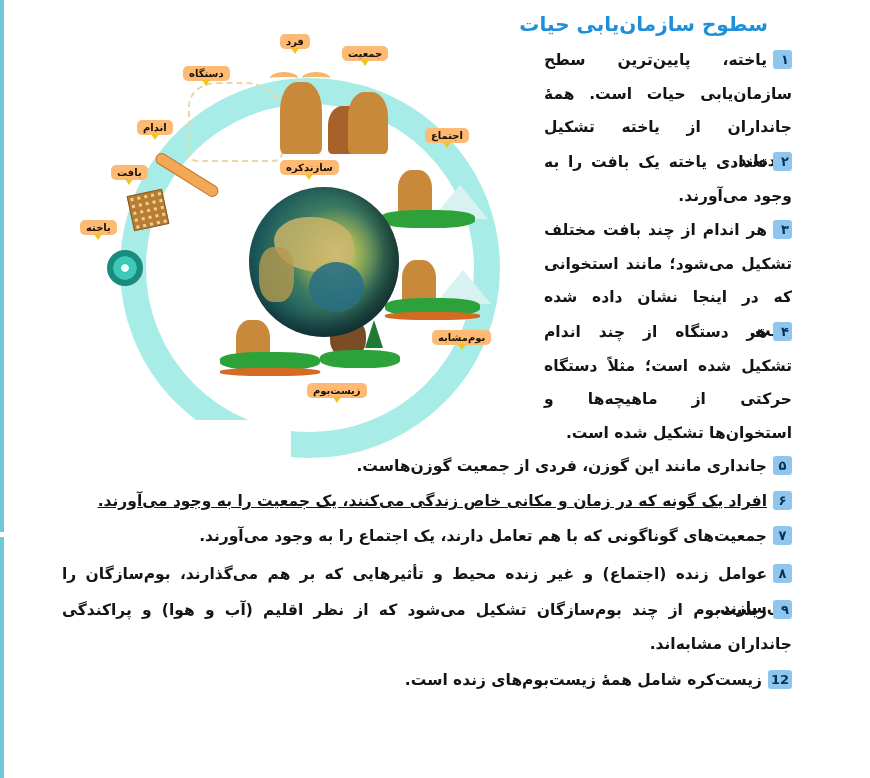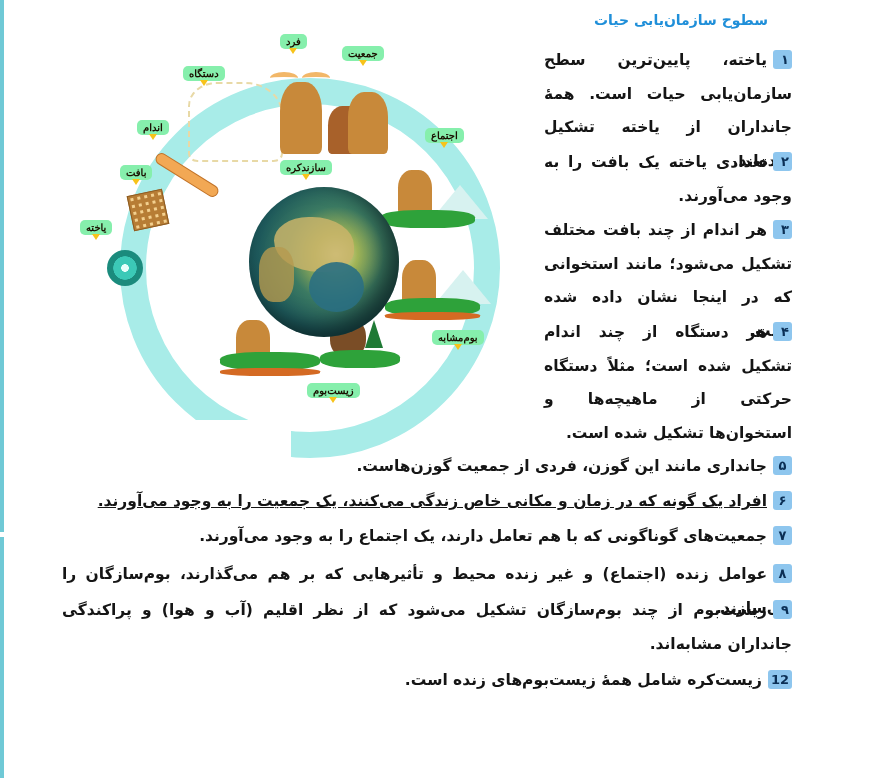--- a/index.html
+++ b/index.html
@@ -3,38 +3,38 @@
 <meta charset="utf-8">
 <style>
   * { box-sizing: border-box; margin: 0; padding: 0; }
   html, body { width: 870px; height: 778px; background: #ffffff; overflow: hidden; }
   body { position: relative; font-family: "DejaVu Sans", sans-serif; color: #111; }
 
   .left-edge { position: absolute; left: 0; top: 0; width: 4px; height: 778px; background: #6fc9d6; }
   .left-edge .notch { position: absolute; left: 0; top: 532px; width: 4px; height: 5px; background: #fff; }
 
   .title { position: absolute; right: 102px; top: 12px; direction: rtl;
-           font-family: "DejaVu Sans", sans-serif; font-weight: bold; font-size: 14px; color: #1f8fd9; }
+           font-family: "DejaVu Sans", sans-serif; font-weight: bold; font-size: 20px; color: #1f8fd9; }
 
   .para { position: absolute; direction: rtl; text-align: justify; font-weight: bold;
           font-family: "DejaVu Sans", sans-serif; font-size: 15.5px; color: #151515; }
   .para.col { right: 78px; width: 248px; line-height: 33.5px; text-align-last: right; }
   .para.wide { right: 78px; width: 730px; line-height: 33.5px; }
 
   .badge { display: inline-block; min-width: 19px; height: 19px; line-height: 19px; padding: 0 3px;
            background: #8ec6ee; color: #0b2f55; border-radius: 3px; text-align: center;
            font-size: 13px; font-weight: bold; margin-left: 6px; vertical-align: 1px; }
 
   
   .illus { position: absolute; left: 80px; top: 20px; width: 450px; height: 400px; }
   .ring { position: absolute; left: 40px; top: 58px; width: 380px; height: 380px; border-radius: 50%;
           border: 26px solid #a8ece8; clip-path: polygon(0 0, 100% 0, 100% 100%, 45% 100%, 45% 90%, 0 90%); }
 
-  .bubble { position: absolute; background: #86efac; color: #1a1000; font-size: 10px; font-weight: bold;
-            padding: 2px 6px; border-radius: 5px; direction: rtl; white-space: nowrap; font-family: Liberation Serif, serif; }
+  .bubble { position: absolute; background: #fdba74; color: #1a1000; font-size: 10px; font-weight: bold;
+            padding: 2px 6px; border-radius: 5px; direction: rtl; white-space: nowrap; }
   .bubble::after { content: ""; position: absolute; left: 50%; bottom: -5px; margin-left: -4px;
                    border-left: 4px solid transparent; border-right: 4px solid transparent; border-top: 6px solid #f7c31a; }
 
   .globe { position: absolute; left: 169px; top: 167px; width: 150px; height: 150px; border-radius: 50%;
            background: radial-gradient(circle at 58% 45%, #e9e6b0 0%, #9fb356 18%, #3b7a62 40%, #1e5a5c 65%, #0f3940 100%);
            box-shadow: inset -12px -10px 22px rgba(0,0,0,.5); }
   .globe .land1 { position: absolute; left: 25px; top: 30px; width: 80px; height: 55px; border-radius: 45% 55% 40% 60%;
                   background: #c9b46a; opacity: .85; }
   .globe .land2 { position: absolute; left: 10px; top: 60px; width: 35px; height: 55px; border-radius: 40%; background: #b59a4f; opacity: .8; }
   .globe .sea { position: absolute; left: 60px; top: 75px; width: 55px; height: 50px; border-radius: 50%; background: #2a6f82; opacity: .9; }
@@ -65,21 +65,21 @@
 
 <h1 class="title">سطوح سازمان‌یابی حیات</h1>
 
 <div class="illus">
   <div class="ring"></div>
 
   <div class="cell"></div>
   <div class="bubble" style="left:0; top:200px;">یاخته</div>
 
   <div class="tissue"></div>
-  <div class="bubble" style="left:40px; top:145px;">بافت</div>
+  <div class="bubble" style="left:31px; top:145px;">بافت</div>
 
   <div class="bone"></div>
   <div class="bubble" style="left:57px; top:100px;">اندام</div>
 
   <div class="skeleton"></div>
   <div class="bubble" style="left:103px; top:46px;">دستگاه</div>
 
   <div class="moose" style="left:200px; top:62px; width:42px; height:72px;"></div>
   <div class="antler" style="left:190px; top:52px;"></div>
   <div class="antler" style="left:222px; top:52px;"></div>

